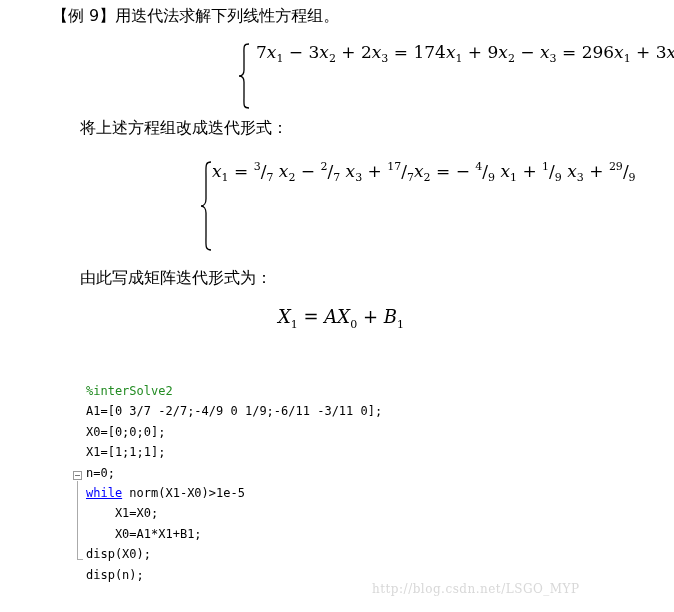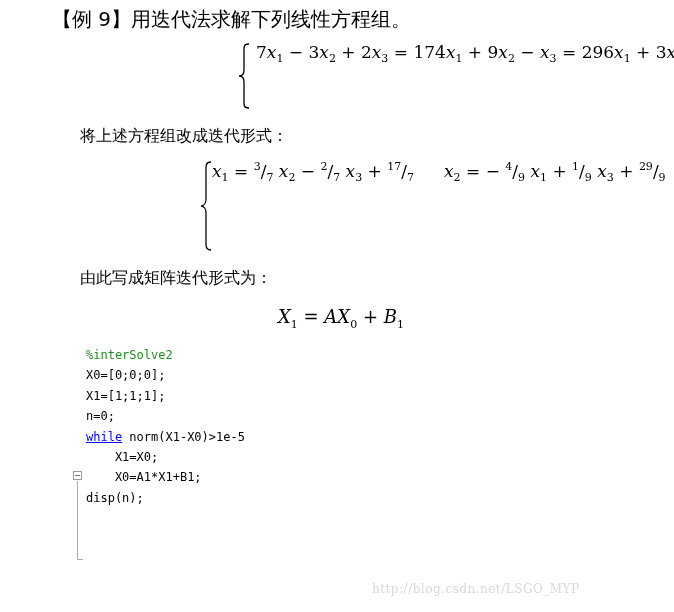--- a/index.html
+++ b/index.html
@@ -1,28 +1,28 @@
 <!DOCTYPE html>
 <html><head>
 <meta charset="utf-8">
 <style>
   html, body { margin:0; padding:0; background:#ffffff; }
   body { width:674px; height:612px; position:relative; overflow:hidden; font-family:"DejaVu Sans", sans-serif; color:#000; }
-  .title { position:absolute; left:52px; top:6px; font-size:20px; }
+  .title { position:absolute; left:52px; top:6px; font-size:16px; }
   .para { position:absolute; font-size:16px; }
   .brace-sys { position:absolute; display:flex; align-items:stretch; }
   .brace { font-family:"DejaVu Serif", serif; font-weight:100; color:#000; display:flex; align-items:center; }
   .eqs { display:flex; flex-direction:row; justify-content:space-between; }
   .eq { font-family:"DejaVu Serif", serif; font-size:17px; white-space:nowrap; text-align:center; }
   .eq i { font-style:italic; }
   .eq sub { font-size:11px; }
   .eq sup { font-size:11px; }
   .code { position:absolute; left:86px; top:345px; font-family:"DejaVu Sans Mono", monospace; font-size:12px; line-height:20.4px; color:#000; }
   .code .line { white-space:pre; height:20.4px; }
-  .cm { color:#228b22; }
+  .cm { color:#228b22;margin-top:36px; }
   .kw { color:#0000ff;text-decoration:underline; }
   .fold-box { position:absolute; left:73px; top:471px; width:9px; height:9px; border:1px solid #999; box-sizing:border-box; background:#fff; }
   .fold-box::after { content:""; position:absolute; left:1px; top:3px; width:5px; height:1px; background:#777; }
   .fold-line { position:absolute; left:77px; top:481px; width:1px; height:79px; background:#aaa; }
   .fold-end { position:absolute; left:77px; top:559px; width:6px; height:1px; background:#aaa; }
   .watermark { position:absolute; left:372px; top:582px; font-family:"DejaVu Serif", serif; font-size:12px; color:#d8d8d8; letter-spacing:0.5px; }
 </style>
 </head>
 <body>
 
@@ -34,46 +34,48 @@
         <path d="M11 1 C5 1 6 4 6 12 L6 27 C6 31 4 33 1 33 C4 33 6 35 6 39 L6 54 C6 62 5 65 11 65" fill="none" stroke="#000" stroke-width="1.3"></path>
       </svg>
   </div>
   <div class="eqs" style="margin-left:6px;">
     <div class="eq" style="text-align:left;">7<i>x</i><sub>1</sub> − 3<i>x</i><sub>2</sub> + 2<i>x</i><sub>3</sub> = 17</div>
     <div class="eq">4<i>x</i><sub>1</sub> + 9<i>x</i><sub>2</sub> − <i>x</i><sub>3</sub> = 29</div>
     <div class="eq" style="text-align:left;">6<i>x</i><sub>1</sub> + 3<i>x</i><sub>2</sub> + 11<i>x</i><sub>3</sub> = 35</div>
   </div>
 </div>
 
-<div class="para" style="left:80px; top:126px;">将上述方程组改成迭代形式：</div>
+<div class="para" style="left:80px; top:118px;">将上述方程组改成迭代形式：</div>
 
 <div class="brace-sys" style="left:200px; top:160px; height:92px;">
   <div class="brace">
     <svg width="12" height="90" viewBox="0 0 12 90">
         <path d="M11 1 C5 1 6 5 6 15 L6 38 C6 42 4 45 1 45 C4 45 6 48 6 52 L6 75 C6 85 5 89 11 89" fill="none" stroke="#000" stroke-width="1.3"></path>
       </svg>
   </div>
-  <div class="eqs" style="margin-left:0px;gap:30px;">
+  <div class="eqs" style="margin-left:0px;">
     <div class="eq"><i>x</i><sub>1</sub> = <sup>3</sup>/<sub>7</sub> <i>x</i><sub>2</sub> − <sup>2</sup>/<sub>7</sub> <i>x</i><sub>3</sub> + <sup>17</sup>/<sub>7</sub></div>
     <div class="eq"><i>x</i><sub>2</sub> = − <sup>4</sup>/<sub>9</sub> <i>x</i><sub>1</sub> + <sup>1</sup>/<sub>9</sub> <i>x</i><sub>3</sub> + <sup>29</sup>/<sub>9</sub></div>
   </div>
 </div>
 
 <div class="para" style="left:80px; top:268px;">由此写成矩阵迭代形式为：</div>
 
 <div class="eq" style="position:absolute; left:278px; top:306px; font-size:18px;"><i>X</i><sub>1</sub> = <i>AX</i><sub>0</sub> + <i>B</i><sub>1</sub></div>
 
 <div class="fold-box"></div>
 <div class="fold-line"></div>
 <div class="fold-end"></div>
 
 <div class="code">
   <div class="line cm">%interSolve2</div>
+  <div class="line">A1=[0 3/7 -2/7;-4/9 0 1/9;-6/11 -3/11 0];</div>
   <div class="line">X0=[0;0;0];</div>
   <div class="line">X1=[1;1;1];</div>
   <div class="line">n=0;</div>
   <div class="line"><span class="kw">while</span> norm(X1-X0)&gt;1e-5</div>
   <div class="line">    X1=X0;</div>
   <div class="line">    X0=A1*X1+B1;</div>
+  <div class="line">disp(X0);</div>
   <div class="line">disp(n);</div>
 </div>
 
 <div class="watermark">http://blog.csdn.net/LSGO_MYP</div>
 
 </body></html>

